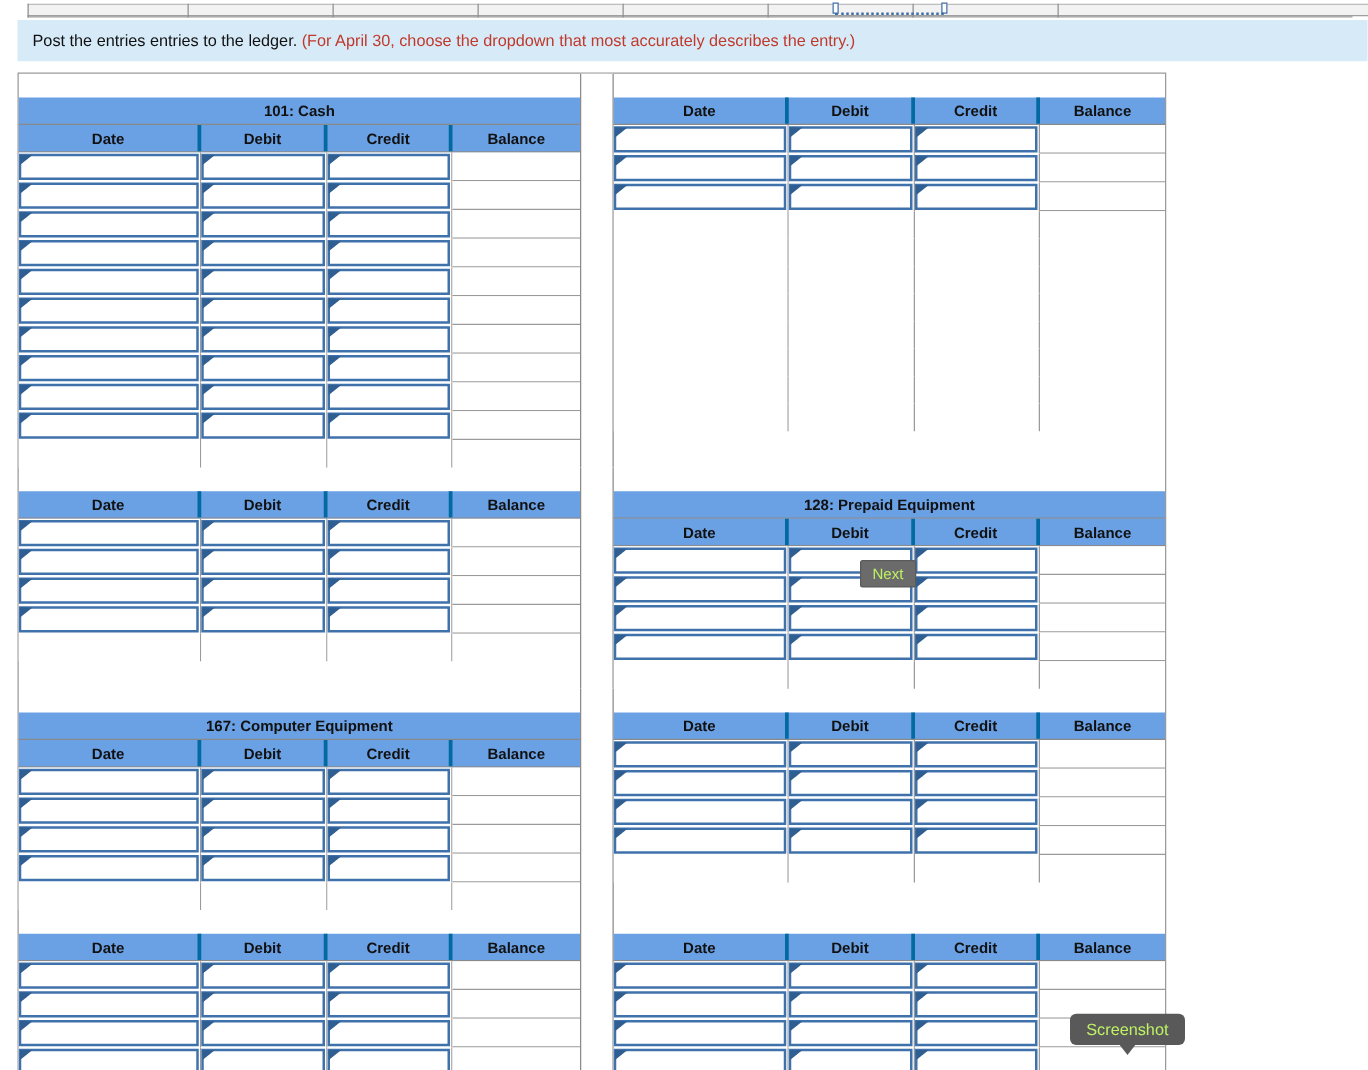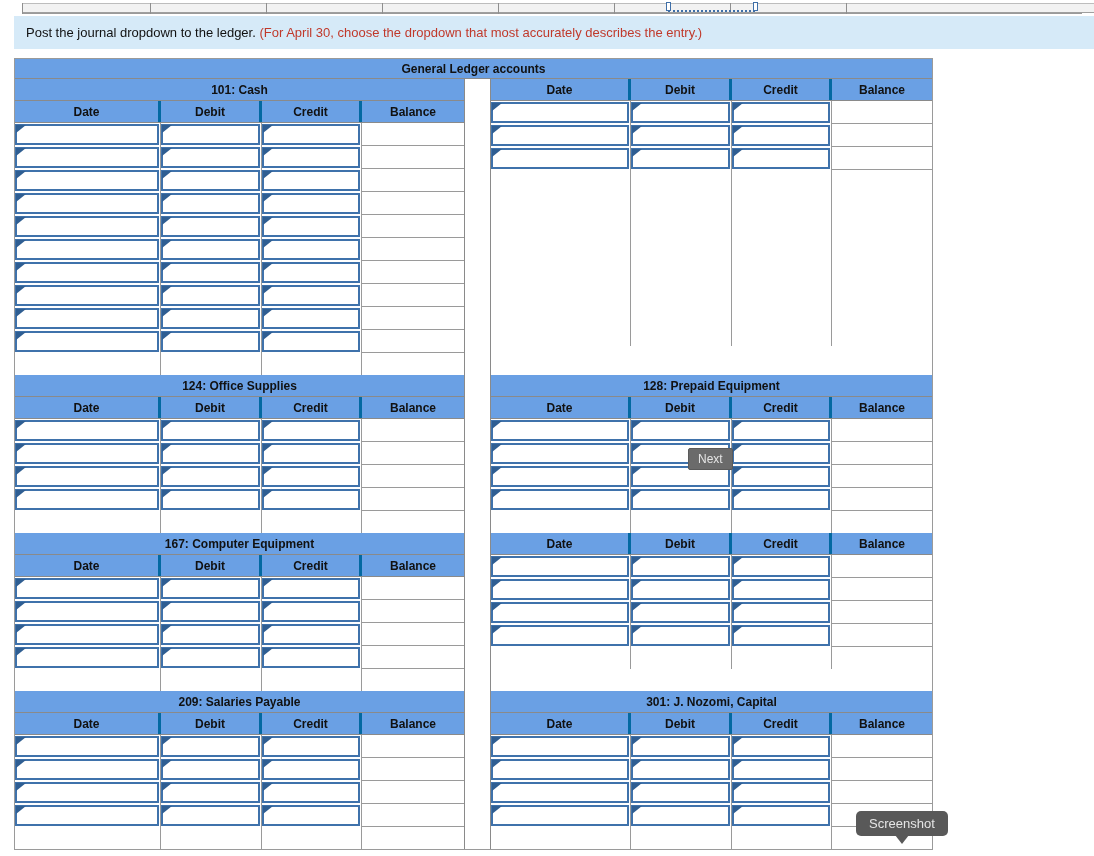--- a/index.html
+++ b/index.html
@@ -79,21 +79,21 @@
 
   .grid {
     display: flex;
     align-items: stretch;
   }
   .col-left  { width: 449px; }
   .gutter    { width: 27px; background: #ffffff; border-right: 1px solid #8a8a8a; border-left: 1px solid #8a8a8a;}
   .col-right { width: 441px; flex: 1 1 auto; }
 
   
-  .acct { width: 100%; }
+  .acct { width: 100%; margin-top: 19px; }
   .acct-head {
     height: 22px; line-height: 22px;
     background: #6aa0e4;
     color: #111111;
     text-align: center;
     font-size: 12px; font-weight: bold;
     border-bottom: 1px solid #8a8a8a;
     white-space: nowrap;
     overflow: hidden;
   }
@@ -160,21 +160,21 @@
   .row:last-child .plain { border-bottom: none; }
 
   .filler { background: #ffffff; }
   .spacer-row { height: 22px; display: flex; }
   .spacer-row .cell { height: 22px; }
 
   
   .tip {
     position: absolute;
     background: #6b6b6b;
-    color: #e5e5e5;
+    color: #bef264;
     font-size: 12px;
     padding: 3px 9px;
     border-radius: 2px;
     white-space: nowrap;
     z-index: 50;
   }
   #tip-next {
     left: 688px; top: 448px;
     border: 1px solid #5a5a5a;
   }
@@ -211,26 +211,25 @@
       <div class="tick" style="left: 730px;"></div>
       <div class="tick" style="left: 846px;"></div>
     </div>
   <div class="indent-marker" id="indent-left" style="left: 666px;"></div>
   <div class="indent-marker" id="indent-right" style="left: 753px;"></div>
   <div class="indent-line" id="indent-line" style="left: 668px; width: 87px;"></div>
 </div>
 
 <div id="banner">
   <div class="txt">
-    <span>Post the journal dropdown to the ledger. </span><span class="hint">(For April 30, choose the dropdown that most accurately describes the entry.)</span>
+    <span>Post the entries entries to the ledger. </span><span class="hint">(For April 30, choose the dropdown that most accurately describes the entry.)</span>
   </div>
 </div>
 
 <div id="ledger">
-  <div class="ledger-title">General Ledger accounts</div>
   <div id="ledger-body">
       <div class="grid">
         <div class="col-left">
           <div class="acct">
             <div class="acct-head">101: Cash</div>
             <div class="acct-cols">
               <div class="ch c-date">Date</div>
               <div class="ch c-deb">Debit</div>
               <div class="ch c-cre">Credit</div>
               <div class="ch c-bal">Balance</div>
@@ -481,21 +480,20 @@
               <div class="cell filler c-deb"></div>
               <div class="cell filler c-cre"></div>
               <div class="cell filler c-bal" style="border-right: none;"></div>
             </div>
           </div>
         </div>
       </div>
       <div class="grid">
         <div class="col-left">
           <div class="acct">
-            <div class="acct-head">124: Office Supplies</div>
             <div class="acct-cols">
               <div class="ch c-date">Date</div>
               <div class="ch c-deb">Debit</div>
               <div class="ch c-cre">Credit</div>
               <div class="ch c-bal">Balance</div>
             </div>
             <div class="row">
               <div class="cell c-date">
                 <div class="dd"></div>
               </div>
@@ -778,21 +776,20 @@
               <div class="cell filler c-deb"></div>
               <div class="cell filler c-cre"></div>
               <div class="cell filler c-bal" style="border-right: none;"></div>
             </div>
           </div>
         </div>
       </div>
       <div class="grid">
         <div class="col-left">
           <div class="acct">
-            <div class="acct-head">209: Salaries Payable</div>
             <div class="acct-cols">
               <div class="ch c-date">Date</div>
               <div class="ch c-deb">Debit</div>
               <div class="ch c-cre">Credit</div>
               <div class="ch c-bal">Balance</div>
             </div>
             <div class="row">
               <div class="cell c-date">
                 <div class="dd"></div>
               </div>
@@ -852,21 +849,20 @@
               <div class="cell filler c-date"></div>
               <div class="cell filler c-deb"></div>
               <div class="cell filler c-cre"></div>
               <div class="cell filler c-bal" style="border-right: none;"></div>
             </div>
           </div>
         </div>
         <div class="gutter"></div>
         <div class="col-right">
           <div class="acct">
-            <div class="acct-head">301: J. Nozomi, Capital</div>
             <div class="acct-cols">
               <div class="ch c-date">Date</div>
               <div class="ch c-deb">Debit</div>
               <div class="ch c-cre">Credit</div>
               <div class="ch c-bal">Balance</div>
             </div>
             <div class="row">
               <div class="cell c-date">
                 <div class="dd"></div>
               </div>

